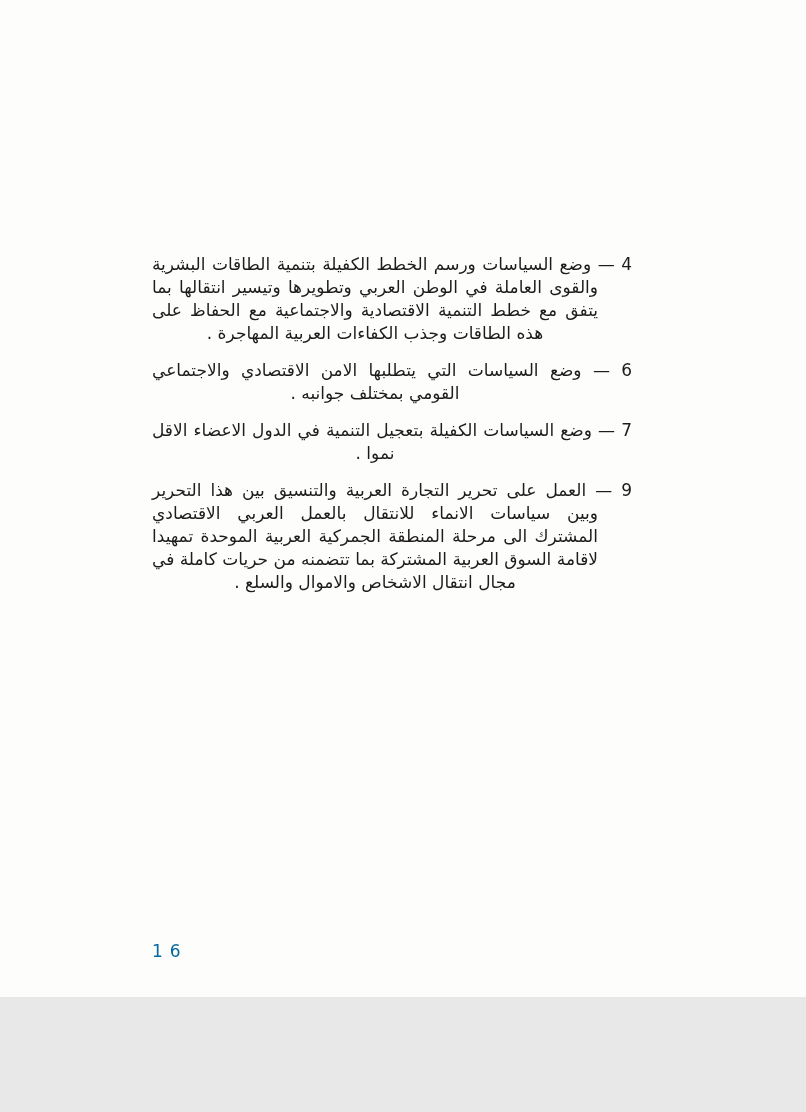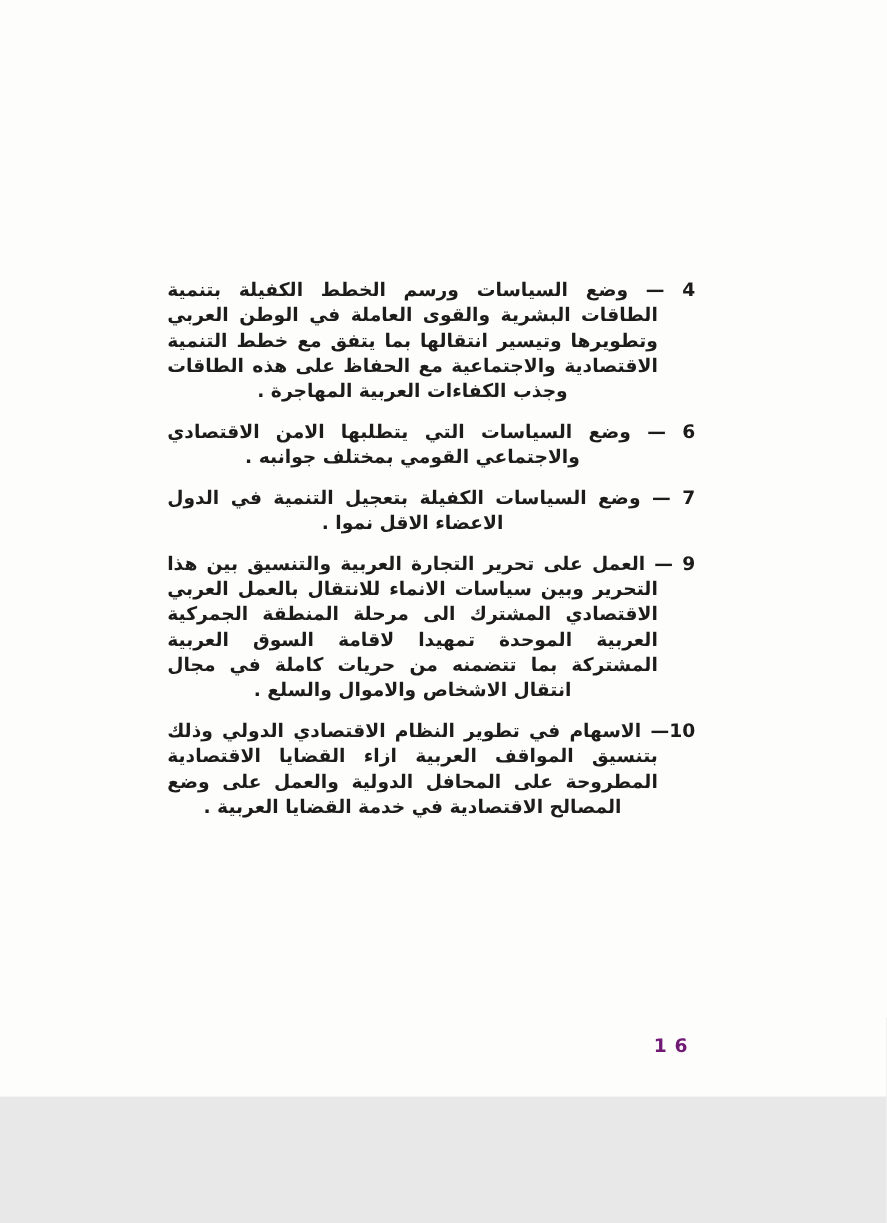--- a/index.html
+++ b/index.html
@@ -9,21 +9,20 @@
   }
   .page {
     position: relative;
     width: 806px;
     height: 997px;
     margin: 0 auto;
     background: #fdfdfc;
     color: #1e1e1e;
     font-family: "DejaVu Sans", sans-serif;
     overflow: hidden;
-    font-weight: bold;
   }
   .text-block {
     position: absolute;
     top: 253px;
     left: 152px;
     width: 480px;
     direction: rtl;
     unicode-bidi: embed;
   }
   p.item {
@@ -37,43 +36,42 @@
     color: #1d1c1a;
   }
   p.item .marker {
     white-space: nowrap;
   }
   .page-number {
     position: absolute;
     top: 941px;
     left: 152px;
     width: 480px;
-    text-align: right;
+    text-align: left;
     font-size: 17px;
     letter-spacing: 7px;
-    color: #701a75;
+    color: #0369a1;
   }
 </style>
 </head>
 <body>
 
 <div class="page">
 
   <div class="text-block">
 
     <p class="item"><span class="marker">4 —</span> <span>وضع السياسات ورسم الخطط الكفيلة بتنمية الطاقات البشرية والقوى العاملة في الوطن العربي وتطويرها وتيسير انتقالها بما يتفق مع خطط التنمية الاقتصادية والاجتماعية مع الحفاظ على هذه الطاقات وجذب الكفاءات العربية المهاجرة .</span></p>
 
 
     <p class="item"><span class="marker">6 —</span> <span>وضع السياسات التي يتطلبها الامن الاقتصادي والاجتماعي القومي بمختلف جوانبه .</span></p>
 
     <p class="item"><span class="marker">7 —</span> <span>وضع السياسات الكفيلة بتعجيل التنمية في الدول الاعضاء الاقل نموا .</span></p>
 
 
     <p class="item"><span class="marker">9 —</span> <span>العمل على تحرير التجارة العربية والتنسيق بين هذا التحرير وبين سياسات الانماء للانتقال بالعمل العربي الاقتصادي المشترك الى مرحلة المنطقة الجمركية العربية الموحدة تمهيدا لاقامة السوق العربية المشتركة بما تتضمنه من حريات كاملة في مجال انتقال الاشخاص والاموال والسلع .</span></p>
 
-    <p class="item"><span class="marker">10—</span> <span>الاسهام في تطوير النظام الاقتصادي الدولي وذلك بتنسيق المواقف العربية ازاء القضايا الاقتصادية المطروحة على المحافل الدولية والعمل على وضع المصالح الاقتصادية في خدمة القضايا العربية .</span></p>
 
 
   </div>
 
   <div class="page-number">16</div>
 
 </div>
 
 </body></html>

